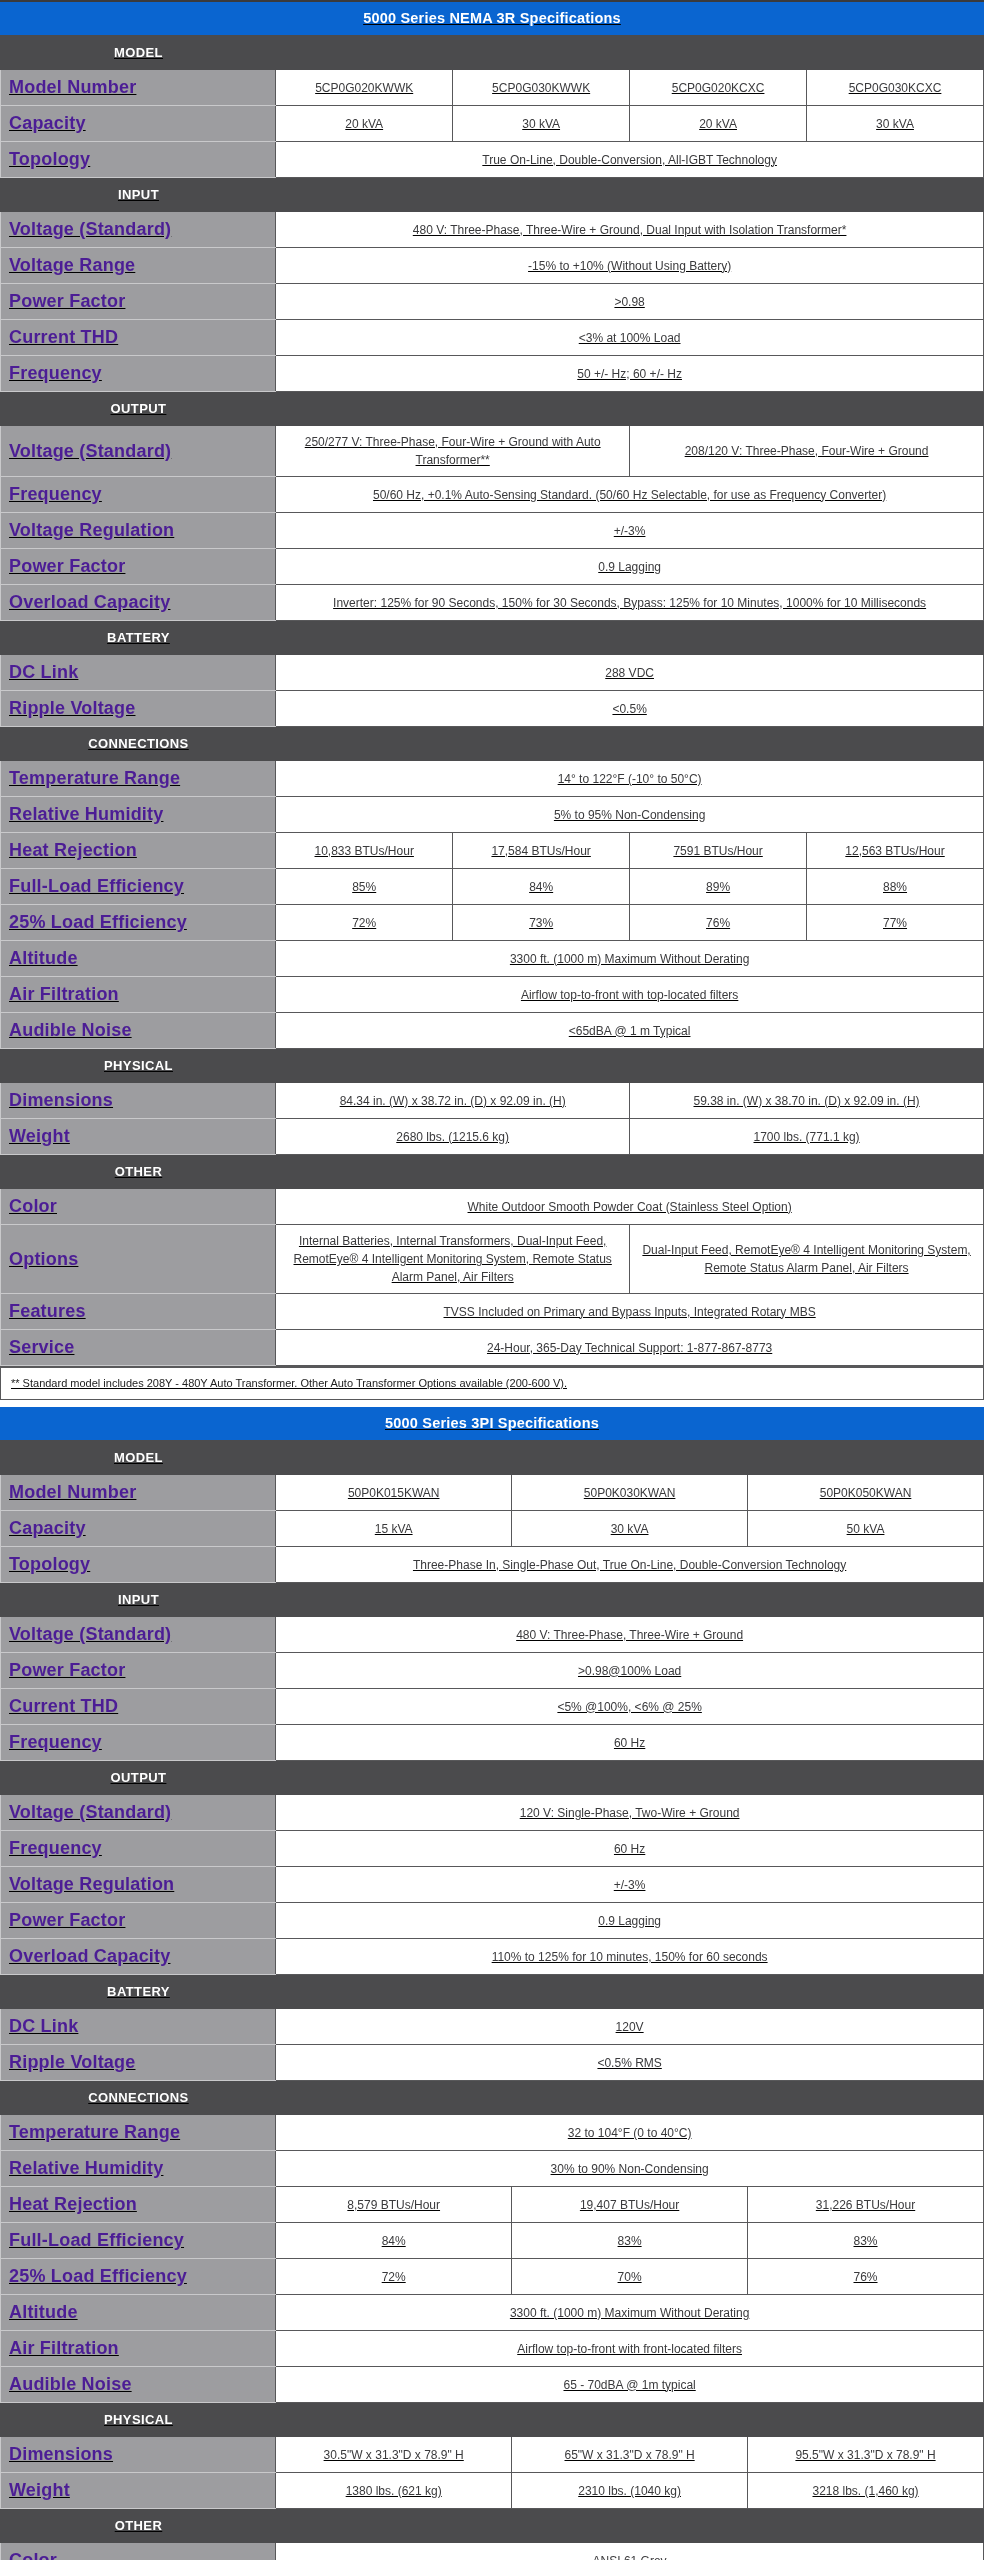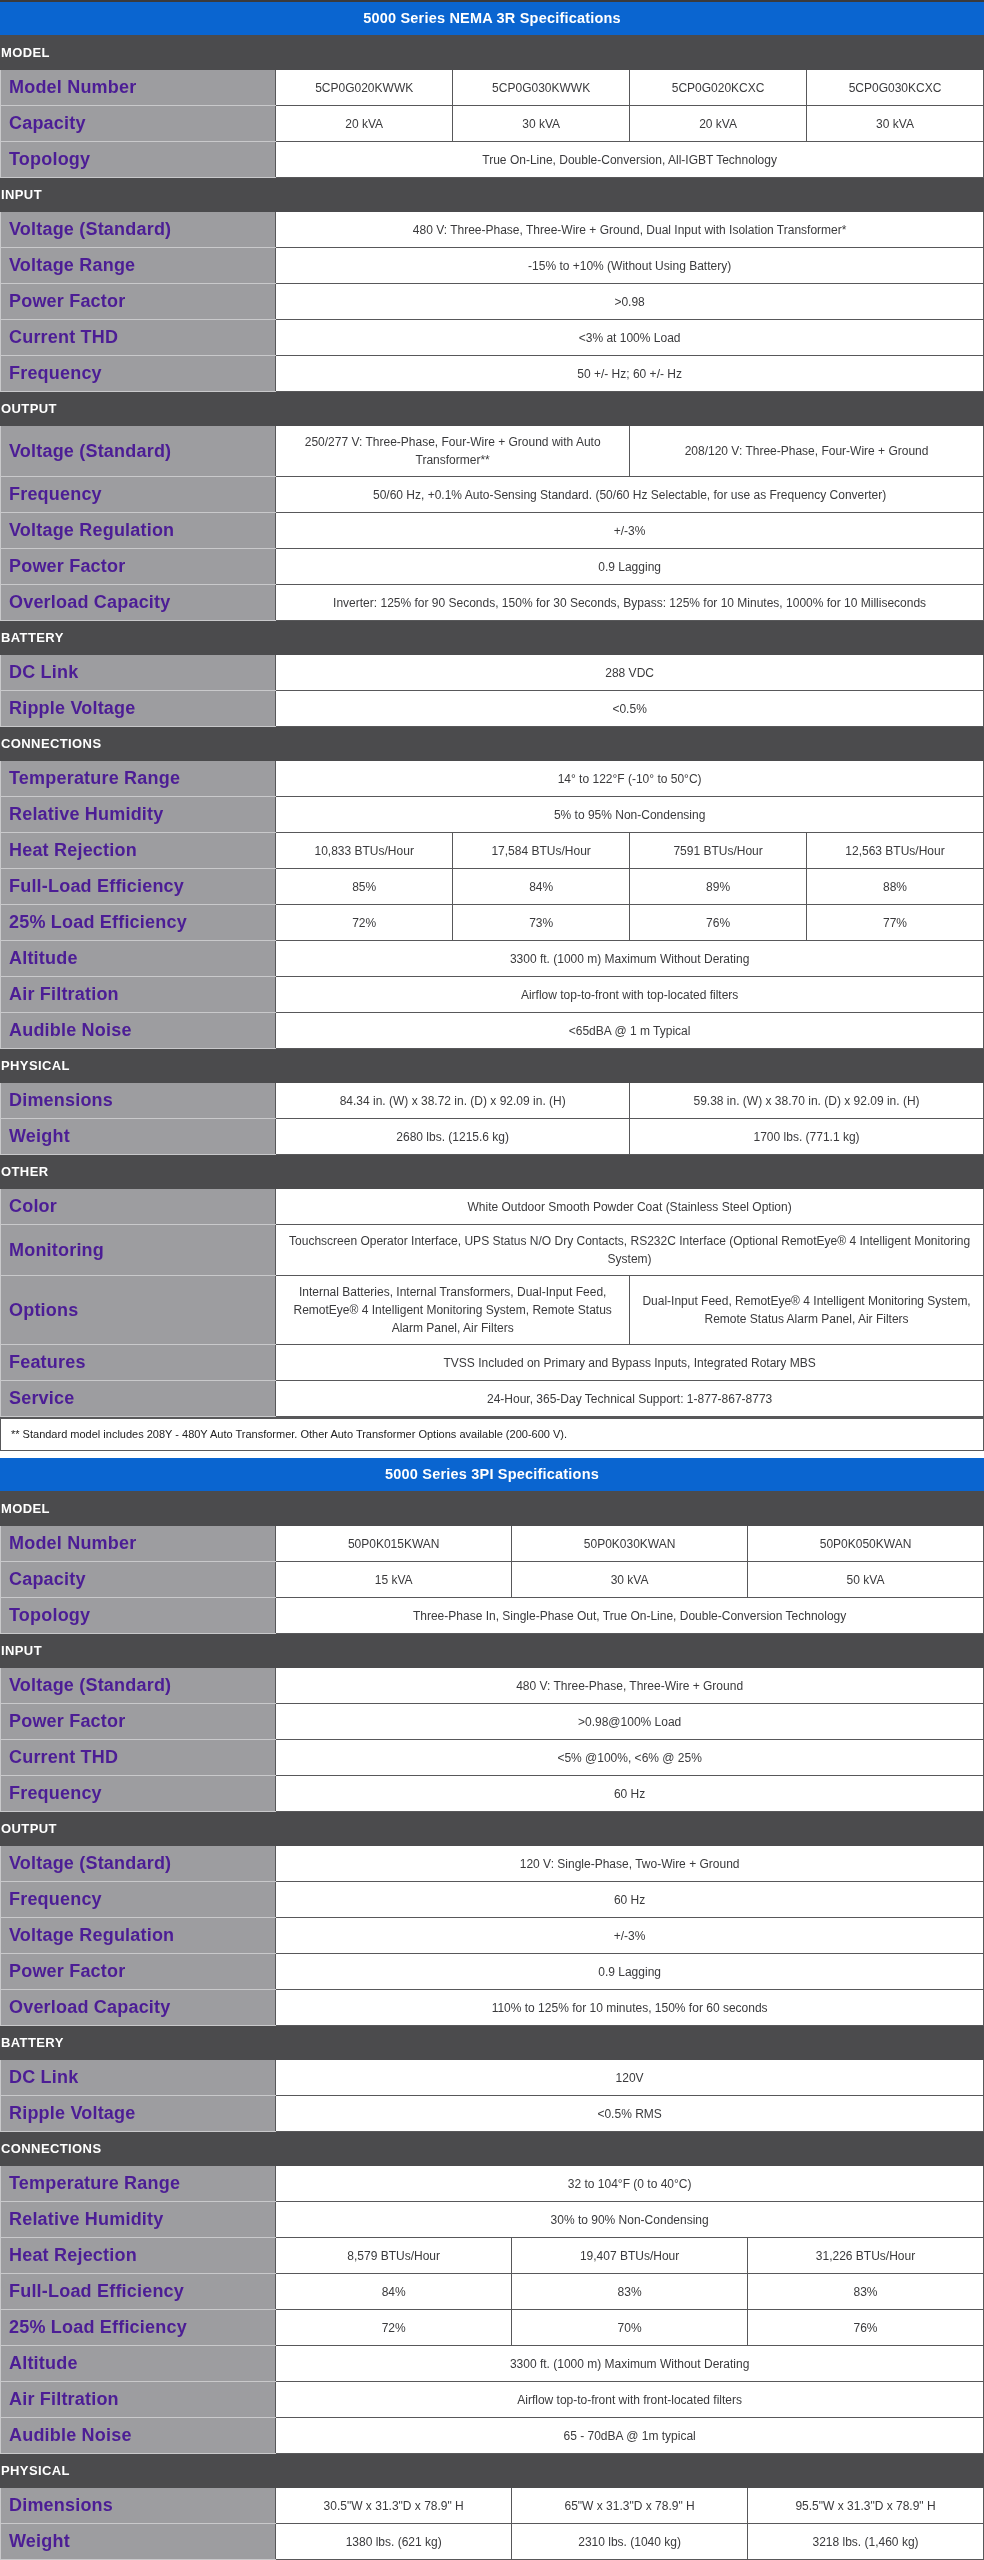--- a/index.html
+++ b/index.html
@@ -10,21 +10,21 @@
     --border-light:#c9c9cb;
     --text-dark:#3a3a3c;
   }
   html,body{margin:0;padding:0;background:#ffffff;}
   body{
     width:984px;
     font-family:"Liberation Sans", sans-serif;
     -webkit-font-smoothing:antialiased;
   }
   .sheet{width:984px;}
-  .spec-table{width:100%;}
+  .spec-table{width:100%;text-decoration:underline;}
   .spec-table + .spec-table{margin-top:7px;}
   .title-bar{
     background:var(--blue);
     color:#ffffff;
     font-weight:bold;
     font-size:14.5px;
     text-align:center;
     padding:8px 0 9px 0;
     letter-spacing:0.2px;
   }
@@ -37,21 +37,21 @@
   tr.section-row td{
     background:var(--bar);
     padding:0;
     border:1px solid var(--bar);
   }
   .section-label{
     width:28%;
     color:#ffffff;
     font-weight:bold;
     font-size:13px;
-    text-align:left;
+    text-align:center;
     padding:9px 0;
     letter-spacing:0.4px;
   }
   th.label-cell{
     background:var(--label);
     color:#4c1d95;
     font-weight:bold;
     font-size:18px;
     text-align:left;
     vertical-align:middle;
@@ -249,24 +249,20 @@
           <tr class="section-row">
             <td colspan="5">
               <div class="section-label">OTHER</div>
             </td>
           </tr>
           <tr>
             <th class="label-cell">Color</th>
             <td class="value-cell" colspan="4">White Outdoor Smooth Powder Coat (Stainless Steel Option)</td>
           </tr>
           <tr>
-            <th class="label-cell">Monitoring</th>
-            <td class="value-cell" colspan="4">Touchscreen Operator Interface, UPS Status N/O Dry Contacts, RS232C Interface (Optional RemotEye® 4 Intelligent Monitoring System)</td>
-          </tr>
-          <tr>
             <th class="label-cell">Options</th>
             <td class="value-cell" colspan="2">Internal Batteries, Internal Transformers, Dual-Input Feed, RemotEye® 4 Intelligent Monitoring System, Remote Status Alarm Panel, Air Filters</td>
             <td class="value-cell" colspan="2">Dual-Input Feed, RemotEye® 4 Intelligent Monitoring System, Remote Status Alarm Panel, Air Filters</td>
           </tr>
           <tr>
             <th class="label-cell">Features</th>
             <td class="value-cell" colspan="4">TVSS Included on Primary and Bypass Inputs, Integrated Rotary MBS</td>
           </tr>
           <tr>
             <th class="label-cell">Service</th>

